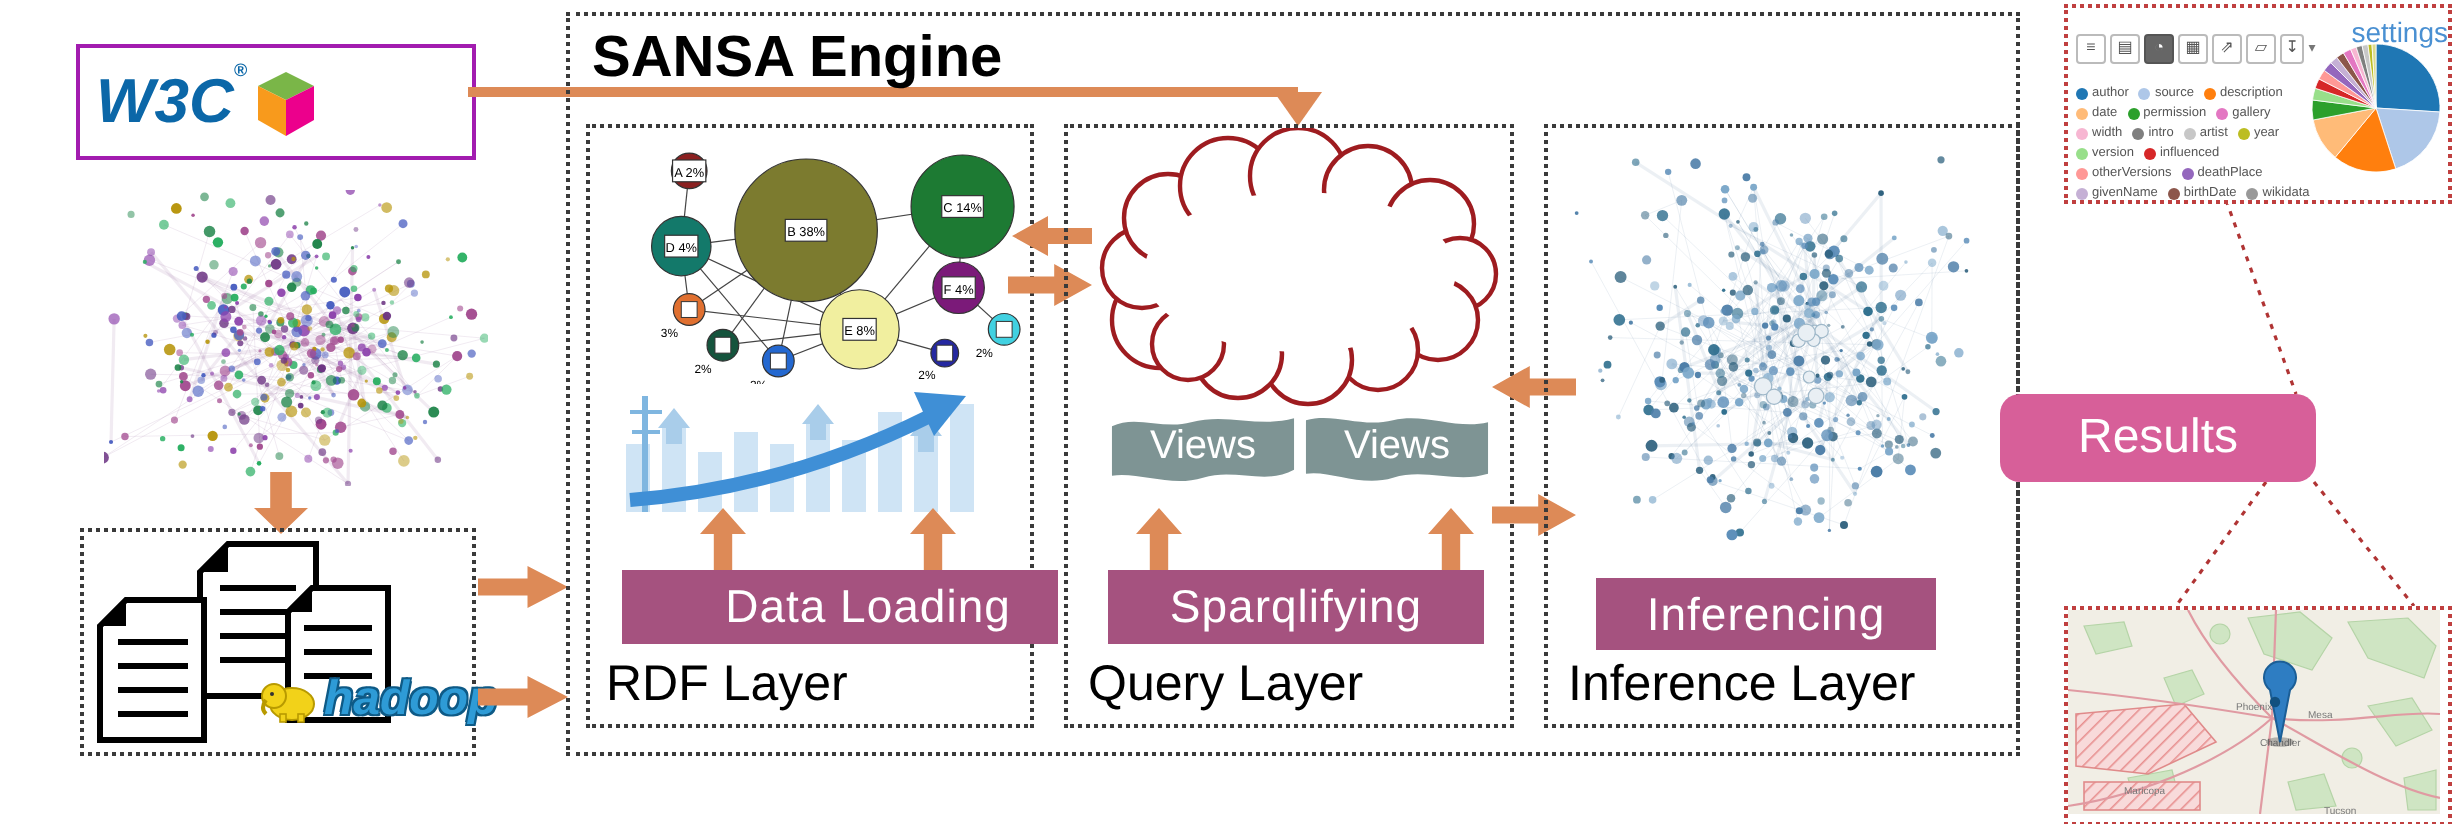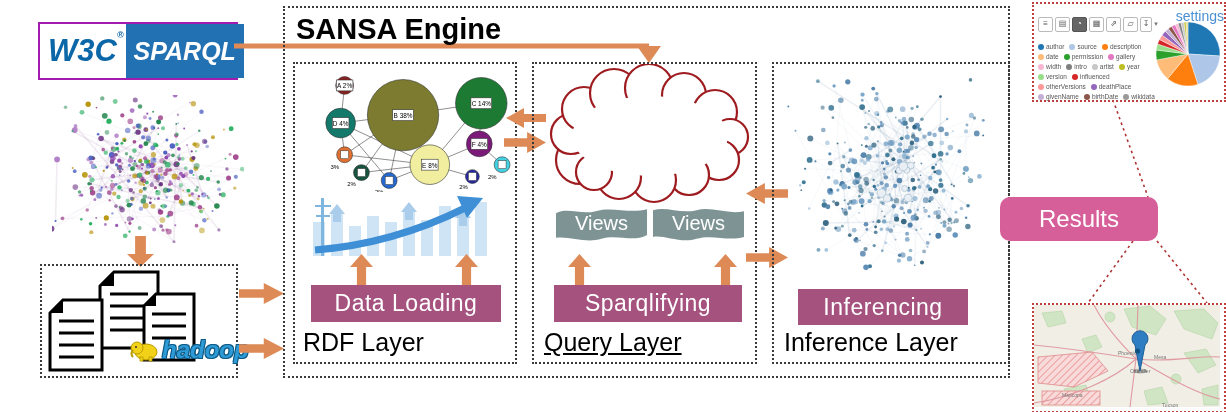--- a/index.html
+++ b/index.html
@@ -56,21 +56,20 @@
   <div id="sparql-logo" class="abs" style="left:38px;top:22px;width:196px;height:54px;">
     <span id="w3c-text">
         <span>W3C</span>
         <span id="w3c-reg">®</span>
       </span>
     <svg width="34" height="40" viewBox="0 0 34 40" style="margin-top:8px">
       <polygon points="17,4 31,11 17,18 3,11" fill="#7ab648"></polygon>
       <polygon points="3,11 17,18 17,36 3,28" fill="#f89a1c"></polygon>
       <polygon points="31,11 17,18 17,36 31,28" fill="#ec008c"></polygon>
     </svg>
-    <span id="sparql-box">SPARQL</span>
   </div>
 
   <svg class="abs" style="left:0;top:0;" width="700" height="70">
     <line x1="234" y1="46" x2="649" y2="46" stroke="#dd8a57" stroke-width="5"></line>
     <polygon points="637,46 661,46 649,63" fill="#dd8a57"></polygon>
   </svg>
 
   <svg id="left-net" class="abs" style="left:52px;top:95px;" width="192" height="148" viewBox="0 0 192 148">
       <line x1="135.09520277917386" y1="49.91016916070133" x2="102.88749985098839" y2="69.29835233420134" stroke="rgba(140,90,150,0.12)" stroke-width="0.5"></line>
       <line x1="77.40790052354336" y1="123.99329596228898" x2="128.89626848101616" y2="78.7579347390309" stroke="rgba(140,90,150,0.12)" stroke-width="0.5"></line>
@@ -654,21 +653,21 @@
         <polygon points="156,16 164,26 160,26 160,34 152,34 152,26 148,26"></polygon>
       </g>
       <rect x="14" y="6" width="3" height="58" fill="#7fb6e0"></rect>
       <line x1="8" y1="14" x2="24" y2="14" stroke="#7fb6e0" stroke-width="2"></line>
       <line x1="9" y1="24" x2="23" y2="24" stroke="#7fb6e0" stroke-width="2"></line>
       <path d="M8,58 C60,54 110,40 158,16" stroke="#3f8fd6" stroke-width="7" fill="none"></path>
       <polygon points="150,4 176,6 160,26" fill="#3f8fd6"></polygon>
     </svg>
     <div class="abs arr arr-up" style="left:55px;top:190px;width:23px;height:31px;"></div>
     <div class="abs arr arr-up" style="left:160px;top:190px;width:23px;height:31px;"></div>
-    <div class="process-btn abs" style="left:16px;top:221px;width:190px;height:37px;">Data Loading</div>
+    <div class="process-btn abs" style="left:16px;top:221px;width:190px;height:37px;padding-left:28px;">Data Loading</div>
     <div class="layer-label abs" style="left:8px;top:264px;">RDF Layer</div>
   </div>
 
   <div class="abs arr arr-left" style="left:506px;top:108px;width:40px;height:20px;"></div>
   <div class="abs arr arr-right" style="left:504px;top:132px;width:42px;height:21px;"></div>
 
   <div class="abs dotbox" style="left:532px;top:62px;width:221px;height:298px;">
     <svg class="abs" style="left:4px;top:0px;" width="214" height="142" viewBox="0 0 214 142">
       <g fill="#fff" stroke="#9e1c20" stroke-width="2.2">
         <circle cx="42" cy="96" r="24"></circle>
@@ -697,21 +696,21 @@
       <div class="ribbon">
         <svg width="95" height="38" viewBox="0 0 96 38">
           <path d="M2,4 C16,0 30,8 46,4 C62,0 78,9 94,5 L94,31 C78,36 62,28 46,33 C30,38 14,29 2,31 Z" fill="#7e9494"></path>
         </svg>
         <span>Views</span>
       </div>
     </div>
     <div class="abs arr arr-up" style="left:34px;top:190px;width:23px;height:31px;"></div>
     <div class="abs arr arr-up" style="left:180px;top:190px;width:23px;height:31px;"></div>
     <div class="process-btn abs" style="left:20px;top:221px;width:188px;height:37px;">Sparqlifying</div>
-    <div class="layer-label abs" style="left:10px;top:264px;text-decoration:underline;">Query Layer</div>
+    <div class="layer-label abs" style="left:10px;top:264px;">Query Layer</div>
   </div>
 
   <div class="abs arr arr-left" style="left:746px;top:183px;width:42px;height:21px;"></div>
   <div class="abs arr arr-right" style="left:746px;top:247px;width:42px;height:21px;"></div>
 
   <div class="abs dotbox" style="left:772px;top:62px;width:234px;height:298px;">
     <svg id="inf-net" class="abs" style="left:12px;top:12px;" width="210" height="200" viewBox="0 0 210 200">
         <line x1="76.15252231378108" y1="31.039835447445512" x2="168.224634940736" y2="146.53166017867625" stroke="rgba(70,110,150,0.10)" stroke-width="1.6"></line>
         <line x1="63.59535536840558" y1="131.91975948400795" x2="56.77915881145746" y2="90.03354602120817" stroke="rgba(70,110,150,0.10)" stroke-width="0.5"></line>
         <line x1="90.7904093267396" y1="37.51534947194159" x2="70.91206891508773" y2="98.88988167233765" stroke="rgba(70,110,150,0.10)" stroke-width="0.5"></line>

